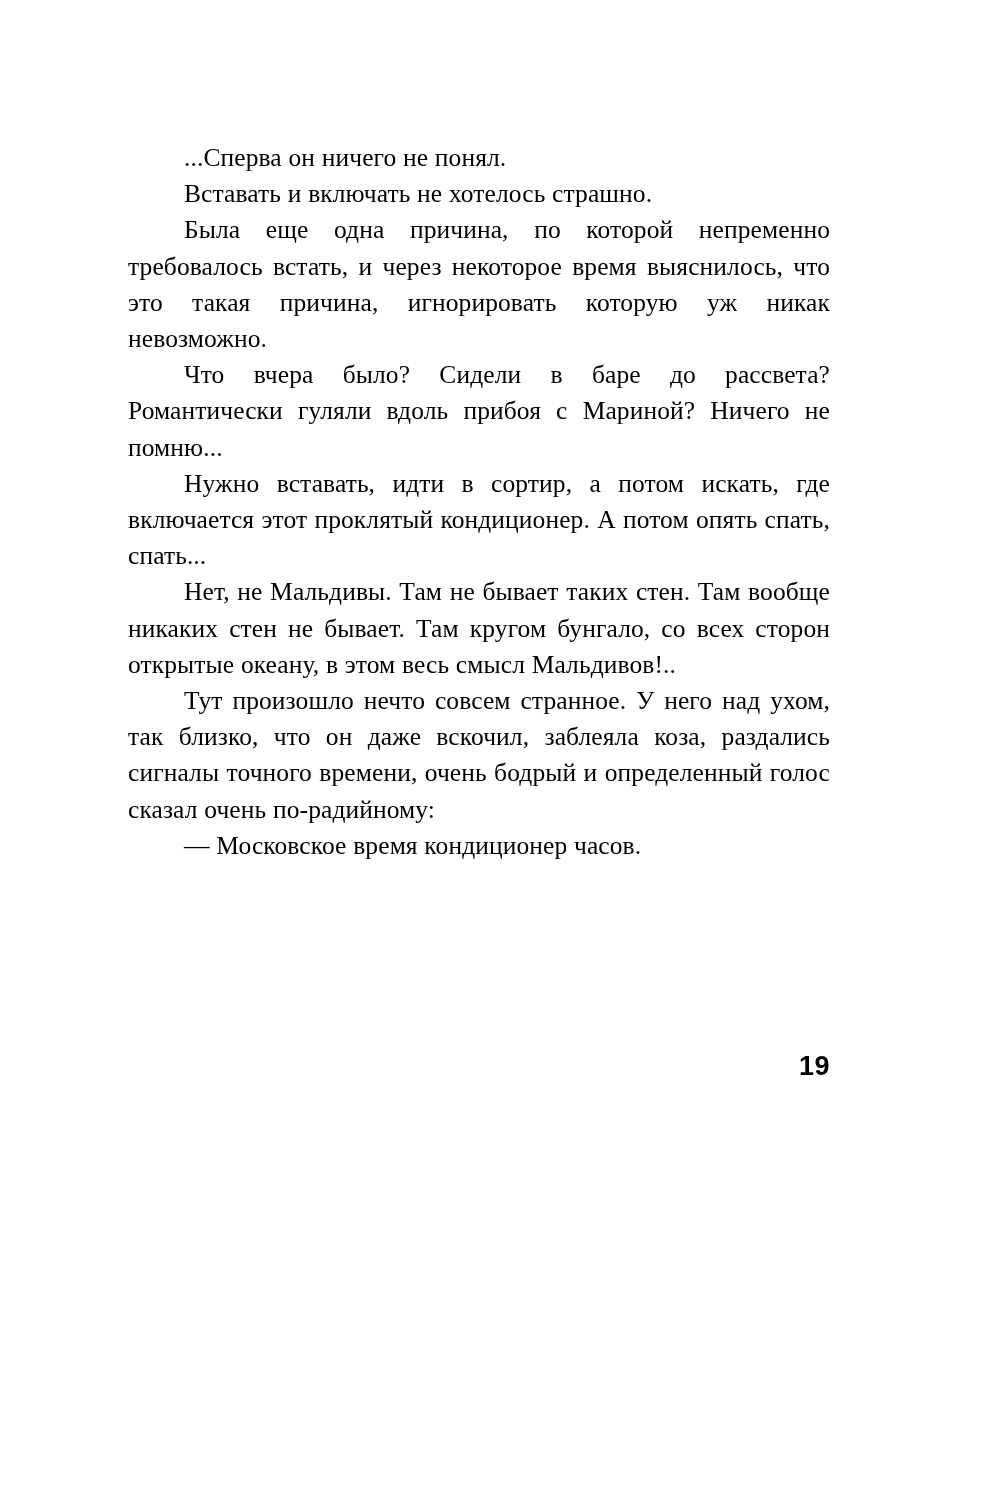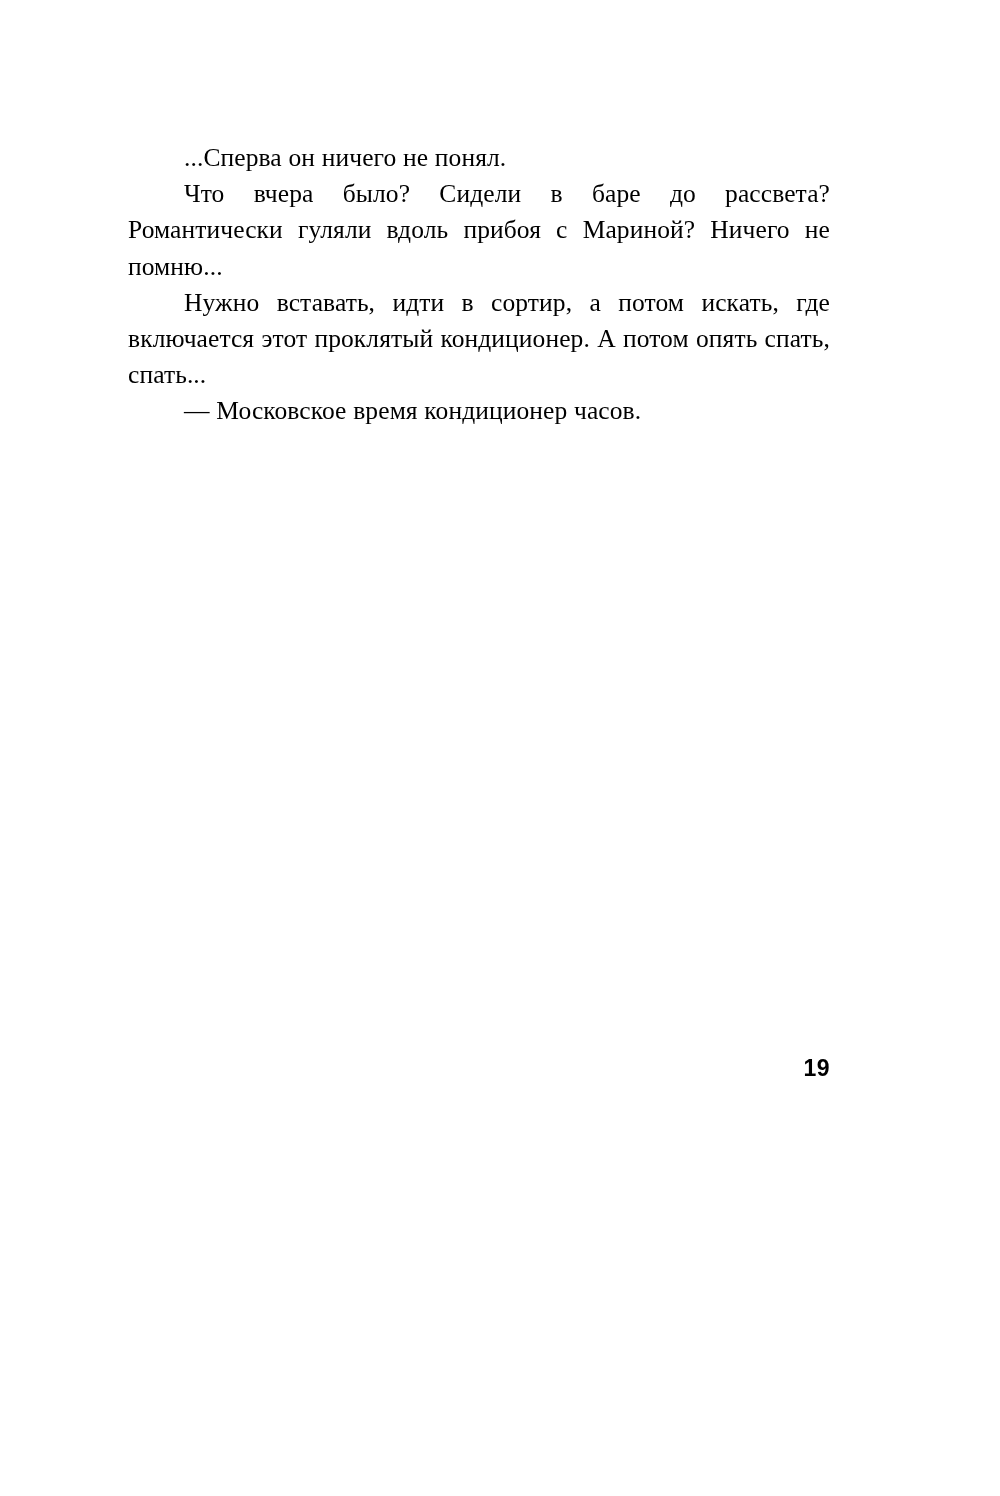--- a/index.html
+++ b/index.html
@@ -35,28 +35,32 @@
     hyphens: manual;
   }
   .page-number {
     position: absolute;
     left: 0;
     right: 170px;
     bottom: 118px;
     text-align: right;
     font-family: "Liberation Sans", sans-serif;
     font-weight: bold;
-    font-size: 23px;
+    font-size: 27px;
     letter-spacing: 0.5px;
   }
 </style>
 </head>
 <body>
 
 <div class="page">
   <div class="body-text">
     <p>...Сперва он ничего не понял.</p>
+    <p>Вставать и включать не хотелось страшно.</p>
+    <p>Была еще одна причина, по которой непременно требовалось встать, и через некоторое время выяснилось, что это такая причина, игнорировать которую уж никак невозможно.</p>
     <p>Что вчера было? Сидели в баре до рассвета? Романтически гуляли вдоль прибоя с Мариной? Ничего не помню...</p>
     <p>Нужно вставать, идти в сортир, а потом искать, где включается этот проклятый кондиционер. А потом опять спать, спать...</p>
+    <p>Нет, не Мальдивы. Там не бывает таких стен. Там вообще никаких стен не бывает. Там кругом бунгало, со всех сторон открытые океану, в этом весь смысл Мальдивов!..</p>
+    <p>Тут произошло нечто совсем странное. У него над ухом, так близко, что он даже вскочил, заблеяла коза, раздались сигналы точного времени, очень бодрый и определенный голос сказал очень по-радийному:</p>
     <p>— Московское время кондиционер часов.</p>
   </div>
   <div class="page-number">19</div>
 </div>
 
 </body></html>

